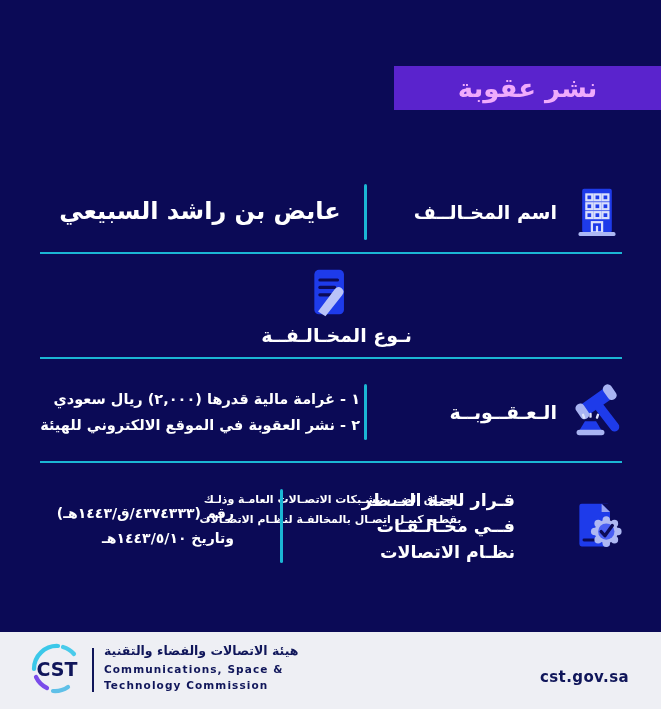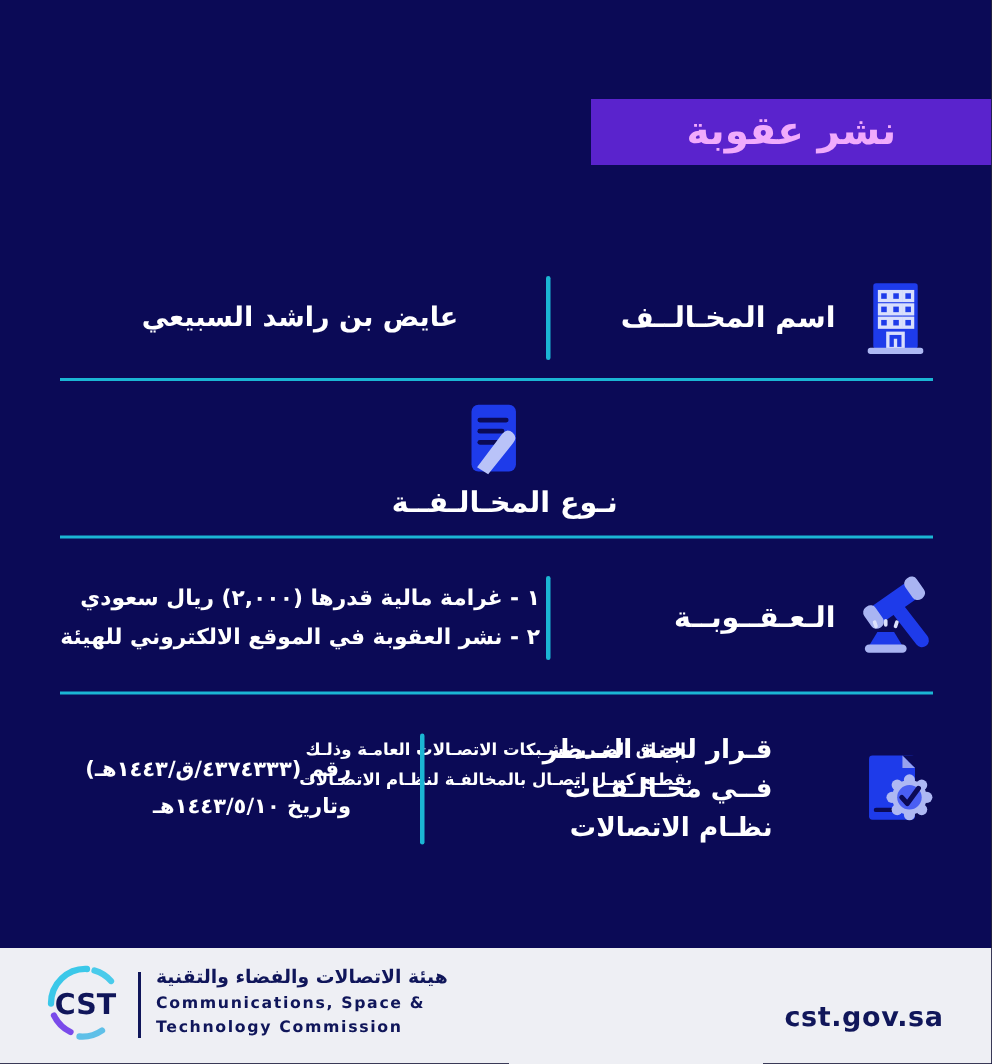--- a/index.html
+++ b/index.html
@@ -12,33 +12,33 @@
   
   .row{position:absolute;left:36px;right:36px;display:flex;direction:rtl;align-items:center;color:#fff;}
   .icon-box{flex:0 0 56px;height:58px;display:flex;align-items:center;justify-content:center;}
   .label{flex:0 0 166px;margin-right:12px;padding-left:24px;font-weight:bold;font-size:19px;
          text-align:right;line-height:1.5;white-space:pre-line;}
   .row-decision .label{font-size:17.5px;}
   .vline{flex:0 0 3px;border-radius:2px;background:#1BB6D4;}
   .value{flex:1;font-weight:bold;font-size:15px;line-height:1.8;white-space:pre-line;direction:rtl;}
   .value.center{text-align:center;}
   .value.start{text-align:right;padding-right:4px;}
-  .row-name .value{font-size:18px;}
+  .row-name .value{font-size:24px;}
   .row-type .value{font-size:11px;text-align:center;}
   .row-penalty .value{font-size:14.5px;}
   .row-decision .value{font-size:14px;}
   .sep{position:absolute;left:40px;right:39px;height:2px;background:#1BB6D4;}
   
   .footer{position:absolute;left:0;right:0;top:632px;height:77px;background:#EEEFF4;color:#10165A;}
   .logo{position:absolute;left:28px;top:8px;width:58px;height:58px;}
   .fdivider{position:absolute;left:92px;top:16px;width:2px;height:44px;background:#10165A;}
   .orgname{position:absolute;left:104px;top:11px;text-align:left;}
   .org-ar{font-size:12.5px;font-weight:bold;margin:0 0 3px 0;direction:rtl;text-align:left;}
   .org-en{font-size:10.5px;font-weight:bold;letter-spacing:1.1px;line-height:1.55;white-space:pre-line;}
-  .website{position:absolute;right:32px;top:36px;font-size:18px;font-weight:bold;letter-spacing:.4px;}
+  .website{position:absolute;right:32px;top:36px;font-size:15px;font-weight:bold;letter-spacing:.4px;}
 </style>
 </head>
 <body>
 
 <div class="stage">
 
   <div class="banner">
     <span>نشر عقوبة</span>
   </div>
 

